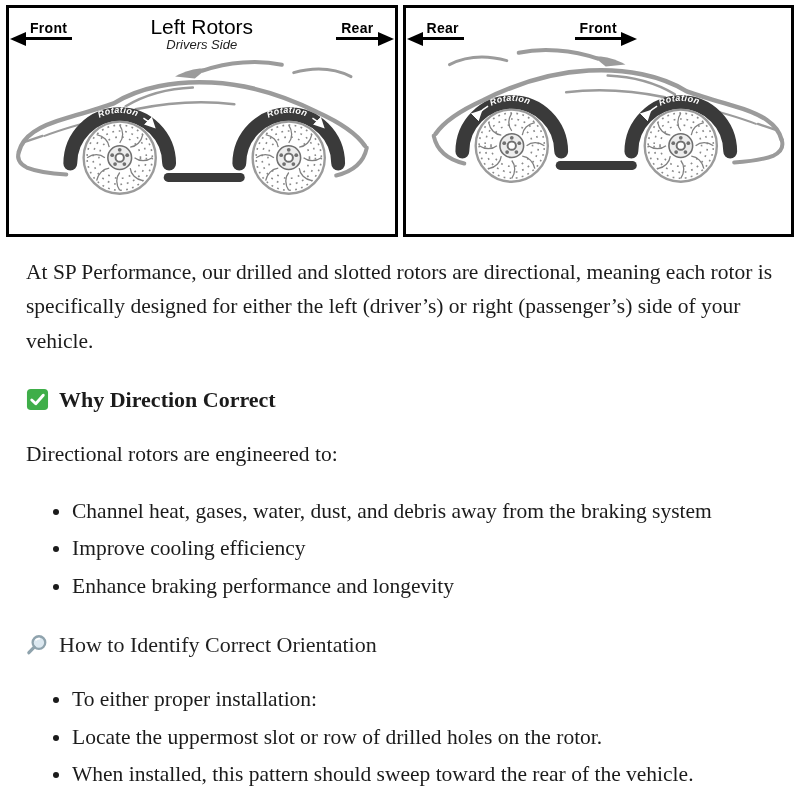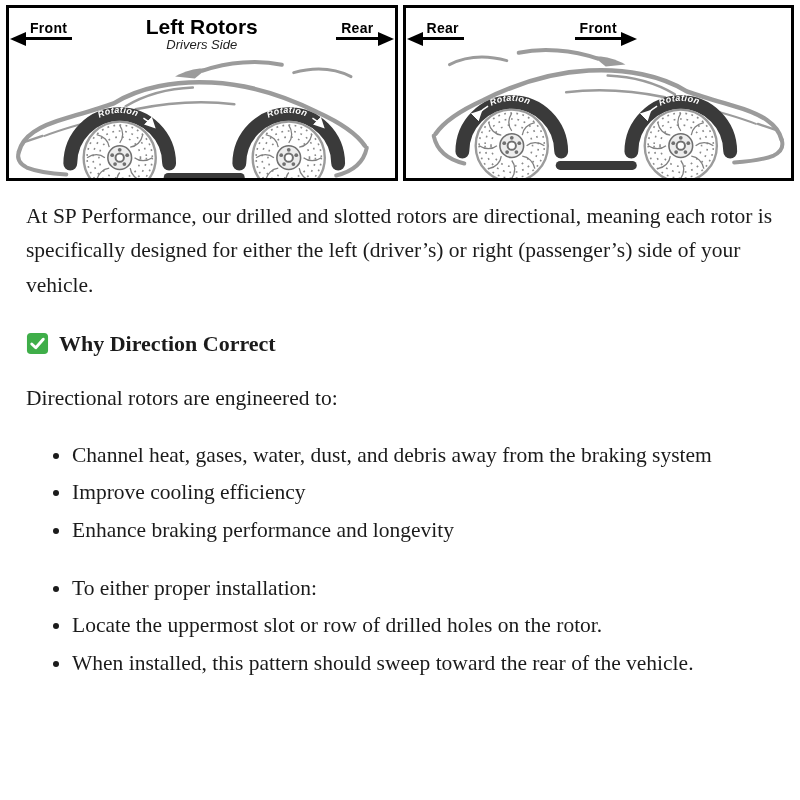--- a/index.html
+++ b/index.html
@@ -1,24 +1,24 @@
 <!DOCTYPE html>
 <html><head>
 <meta charset="utf-8">
 <style>
   *{margin:0;padding:0;box-sizing:border-box}
   html,body{width:800px;background:#fff}
   body{height:800px;overflow:hidden;font-family:"Liberation Serif",serif;color:#1b1b1b}
 
   
   .diagram{display:flex;gap:5px;padding:5px 6px 4px}
-  .panel{flex:1;border:3px solid #000;background:#fff;height:176px;overflow:hidden;font-family:"Liberation Sans",sans-serif}
+  .panel{flex:1;border:3px solid #000;background:#fff;height:232px;overflow:hidden;font-family:"Liberation Sans",sans-serif}
   .panel-header{display:grid;grid-template-columns:1fr auto 1fr;align-items:start;padding:8px 16px 0}
   .title-block{text-align:center;line-height:1.05}
-  .panel-title{font-size:21px;font-weight:bold;color:#000}
+  .panel-title{font-size:21px;font-weight:normal;color:#000}
   .panel-subtitle{font-size:13px;font-weight:normal;font-style:italic;color:#222}
   .arrow-cell{margin-top:3px}
   .arrow-cell.left{justify-self:start}
   .arrow-cell.right{justify-self:end}
   .dir-arrow{position:relative;display:inline-block;font-weight:bold;font-size:14px;letter-spacing:.3px;
              border-bottom:3px solid #000;padding:0 5px 1px;color:#000}
   .dir-arrow .head{position:absolute;bottom:-8.5px;width:0;height:0;
                    border-top:7px solid transparent;border-bottom:7px solid transparent}
   .dir-arrow.left .head{left:-15px;border-right:16px solid #000}
   .dir-arrow.right .head{right:-15px;border-left:16px solid #000}
@@ -192,20 +192,30 @@
   </div>
 
   <p class="para">Directional rotors are engineered to:</p>
 
   <ul class="bullets">
     <li>Channel heat, gases, water, dust, and debris away from the braking system</li>
     <li>Improve cooling efficiency</li>
     <li>Enhance braking performance and longevity</li>
   </ul>
 
+  <div class="section-heading normal">
+    <span class="icon">
+      <svg width="23" height="23" viewBox="0 0 24 24">
+        <circle cx="13.5" cy="10" r="6.6" fill="#dce8f0" stroke="#8fa3ad" stroke-width="2.4"></circle>
+        <line x1="8.6" y1="14.8" x2="3" y2="20.6" stroke="#8fa3ad" stroke-width="3.4" stroke-linecap="round"></line>
+        <path d="M10.5 7.2 A 4.4 4.4 0 0 1 13.8 5.9" fill="none" stroke="#fff" stroke-width="1.8" stroke-linecap="round"></path>
+      </svg>
+    </span>
+    <span>How to Identify Correct Orientation</span>
+  </div>
 
   <ul class="bullets">
     <li>To either proper installation:</li>
     <li>Locate the uppermost slot or row of drilled holes on the rotor.</li>
     <li>When installed, this pattern should sweep toward the rear of the vehicle.</li>
   </ul>
 
 </div>
 
 </body></html>

